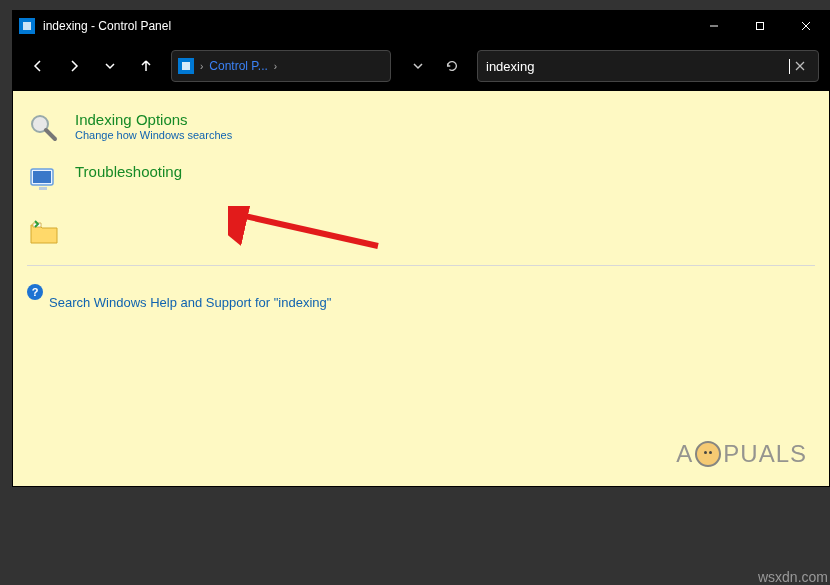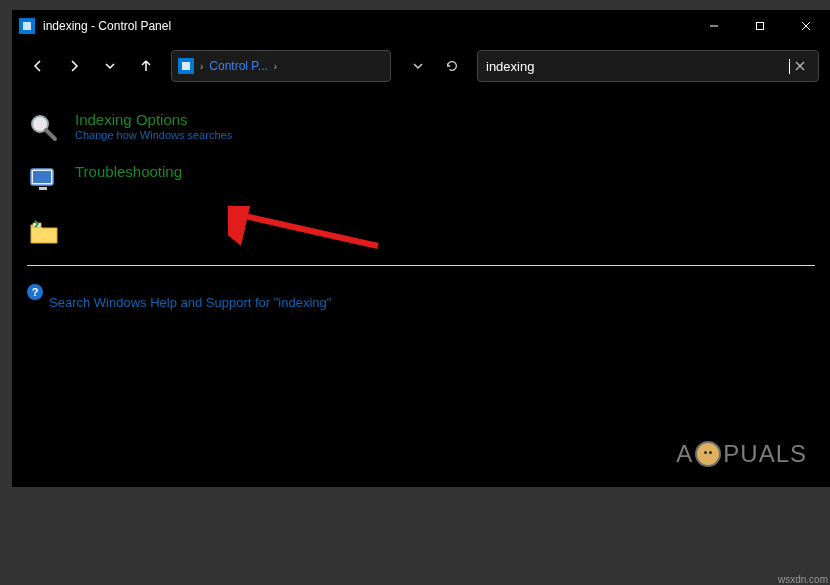--- a/index.html
+++ b/index.html
@@ -94,21 +94,21 @@
     outline:none;
     color:#fff;
     font-size:13px;
   }
   .search-bar .caret { width:1px; height:15px; background:#fff; animation:blink 1s infinite; margin-left:-2px;}
   @keyframes blink { 50% { opacity:0; } }
   .search-bar .clear { color:#ccc; font-size:14px; padding:0 4px; }
 
   .content {
     flex:1;
-    background:#000000;
+    background:#fef9c3;
     padding:18px 14px 12px 14px;
     overflow:auto;
     position:relative;
   }
   .result {
     display:flex;
     gap:14px;
     margin-bottom:14px;
     padding:2px 0;
   }
@@ -149,21 +149,21 @@
     border:2px solid #7a7a7a;
     display:inline-block;
     position:relative;
   }
   .watermark .face::before, .watermark .face::after {
     content:""; position:absolute; width:3px;height:3px;background:#333;border-radius:50%; top:8px;
   }
   .watermark .face::before{ left:7px;}
   .watermark .face::after{ right:7px;}
 
-  .src-credit { position:absolute; right:2px; bottom:0; font-size:10px; color:#999; }
+  .src-credit { position:absolute; right:2px; bottom:0; font-size:14px; color:#999; }
 
   
   svg { display:block; }
 </style>
 </head>
 <body>
 
 <div class="window">
 
   <div class="titlebar">

